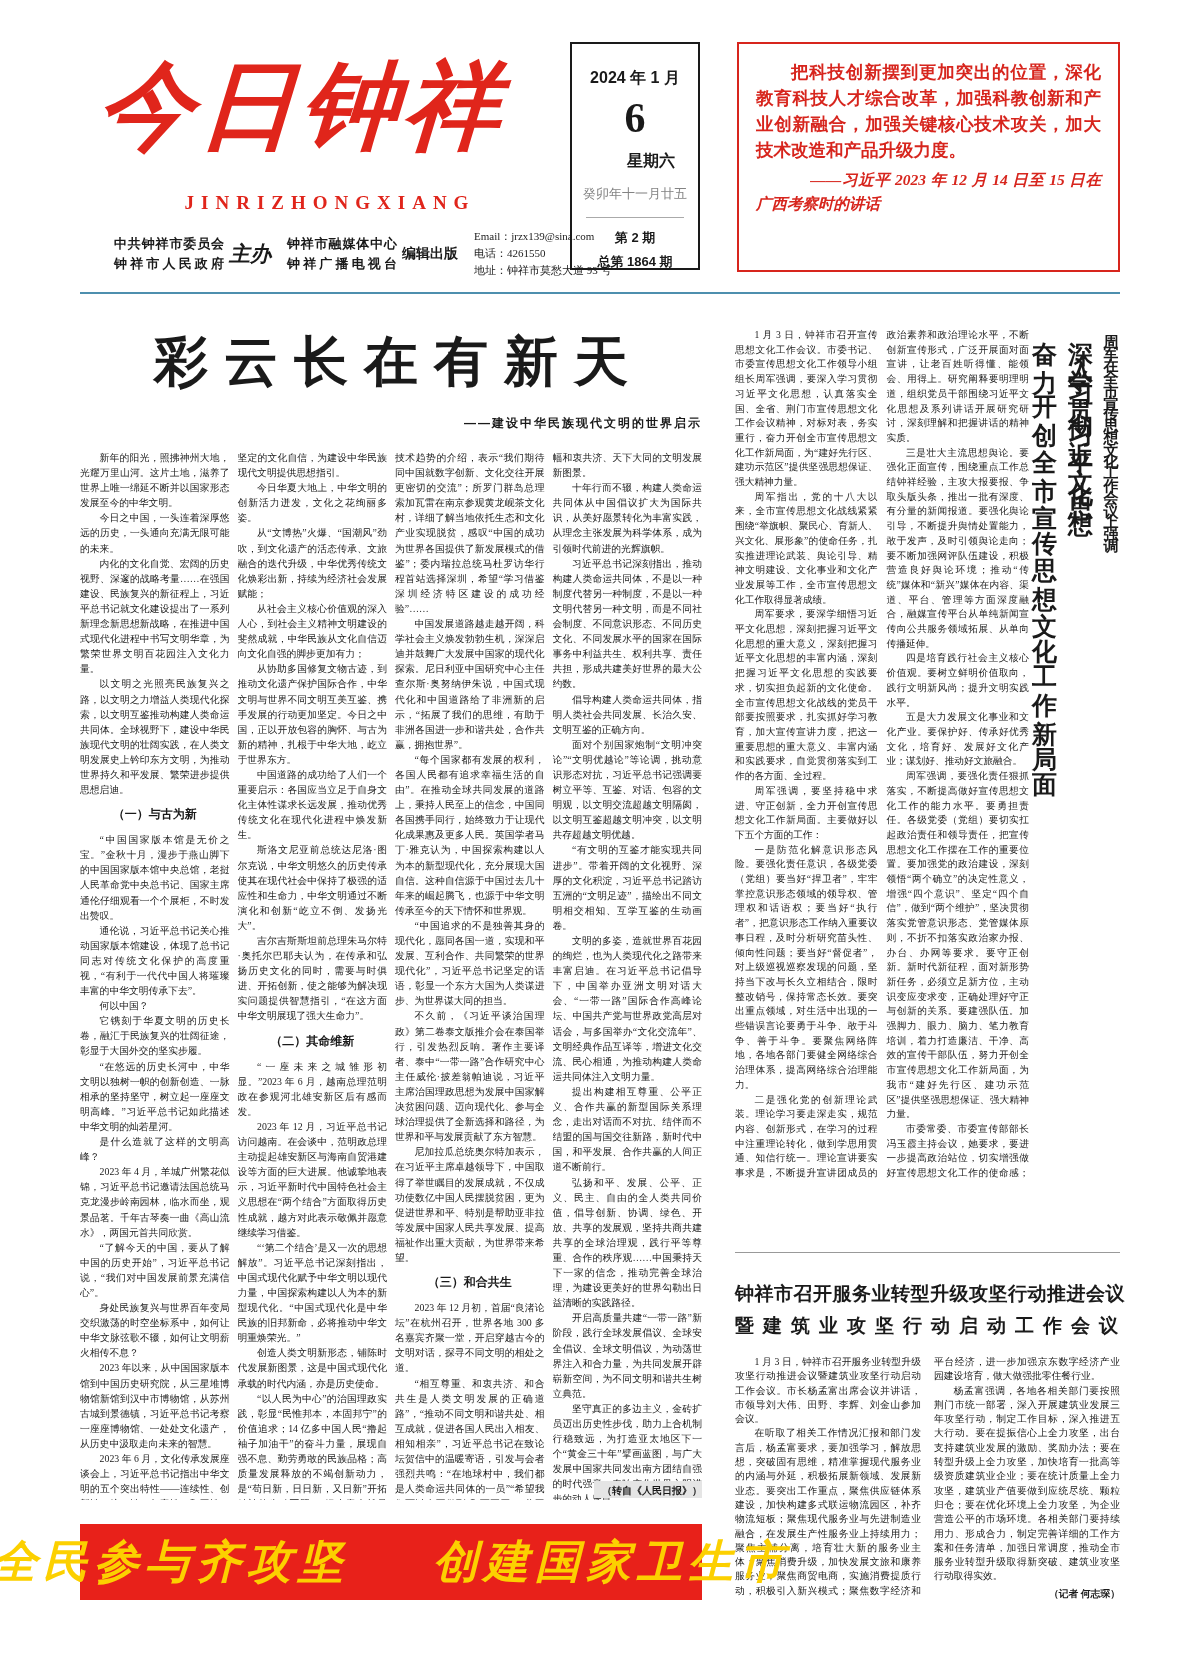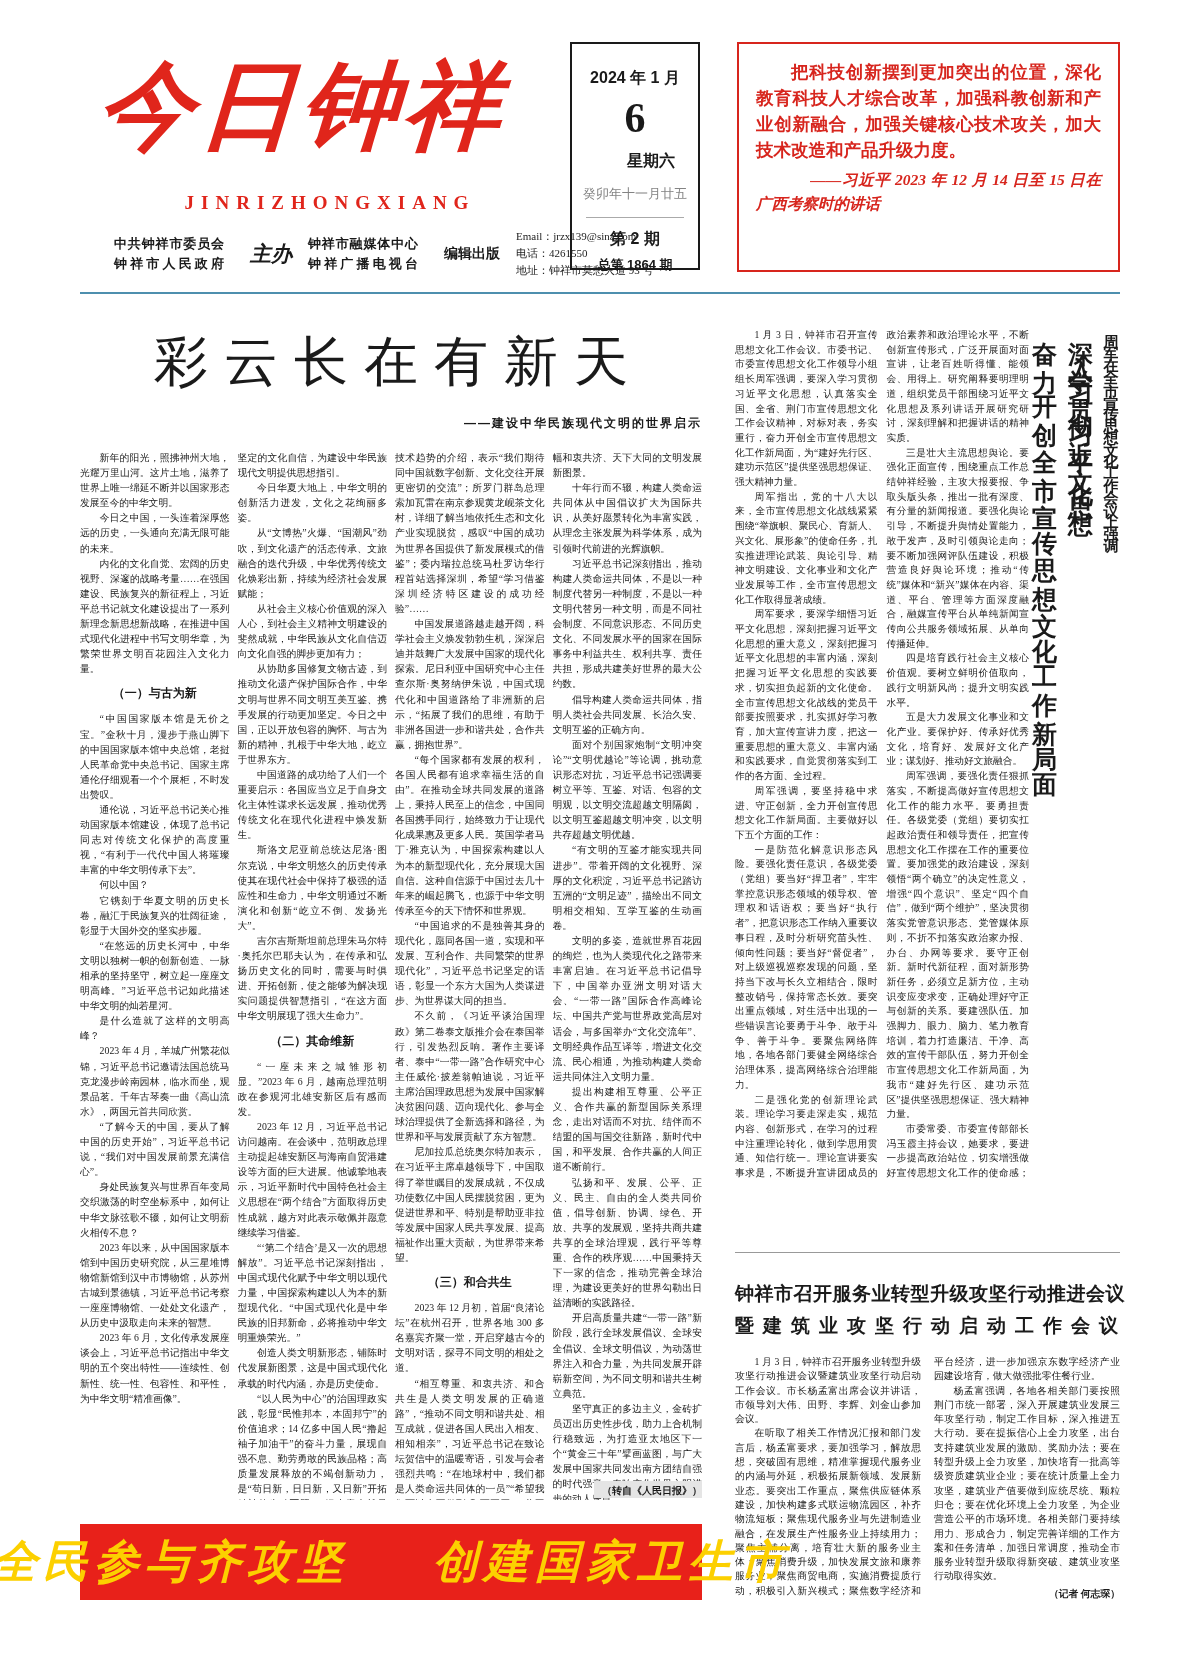--- a/index.html
+++ b/index.html
@@ -12,41 +12,41 @@
   .mh-title { position:absolute; left:18px; top:2px; width:470px; font-family:"DejaVu Serif","Liberation Serif",serif;
               font-style:italic; font-weight:700; font-size:96px; line-height:1.3; color:#e0251b; letter-spacing:6px;
               transform:skewX(-3deg); white-space:nowrap; }
   .mh-pinyin { position:absolute; left:30px; top:150px; width:440px; text-align:center; color:#e0251b;
                font-weight:700; font-size:19px; letter-spacing:7px; font-family:"Liberation Serif",serif; }
   .pub-row { position:absolute; left:34px; top:186px; width:560px; display:flex; gap:16px; align-items:center; }
   .org-lines { width:110px; font-family:"Liberation Sans","DejaVu Sans",sans-serif; font-weight:700; font-size:13px;
                line-height:1.5; text-align:justify; text-align-last:justify; }
   .pub-label-big { font-size:21px; font-weight:700; font-style:italic; white-space:nowrap; }
   .pub-label { font-size:14px; font-weight:700; font-family:"Liberation Sans",sans-serif; white-space:nowrap; }
-  .pub-group { display:flex; gap:26px; align-items:center; }
+  .pub-group { display:flex; gap:5px; align-items:center; }
   .contact { font-size:11px; line-height:1.55; color:#222; white-space:nowrap; }
 
   .date-box { position:absolute; left:490px; top:0; width:130px; height:228px; border:2px solid #1a1a1a; text-align:center; }
   .db-ym { margin-top:24px; font-family:"Liberation Sans",sans-serif; font-weight:700; font-size:16px; }
   .db-day { margin-top:8px; font-size:42px; font-weight:700; font-family:"Liberation Serif",serif; line-height:1; }
   .db-week { margin-top:12px; font-family:"Liberation Sans",sans-serif; font-weight:700; font-size:16px;padding-left:32px; }
   .db-lunar { margin-top:13px; font-size:13px; color:#838383; }
   .db-sep { margin:14px 14px 0 14px; border-top:1px solid #aaa; }
-  .db-issue { margin-top:11px; font-family:"Liberation Sans",sans-serif; font-weight:700; font-size:16px; }
+  .db-issue { margin-top:11px; font-family:"Liberation Sans",sans-serif; font-weight:700; font-size:13px; }
   .db-total { margin-top:6px; font-family:"Liberation Sans",sans-serif; font-weight:700; font-size:13px; }
 
   .quote-box { position:absolute; left:657px; top:0; width:383px; height:230px; border:2px solid #d7251d; padding:15px 17px 0 17px; }
   .q-text { color:#d7251d; font-weight:700; font-size:17.5px; line-height:26px; text-indent:2em; text-align:justify; }
   .q-attr { color:#d7251d; font-weight:700; font-style:italic; font-size:15.5px; line-height:24px; text-indent:3.5em; margin-top:5px; text-align:justify; }
 
   .header-rule { position:absolute; left:80px; top:292px; width:1040px; height:2px; background:#4e8fae; }
 
   
   .main-left { position:absolute; left:80px; top:320px; width:622px; }
-  .main-h1 { text-align:center; font-family:"Liberation Sans","DejaVu Sans",sans-serif; font-weight:400; font-size:54px;
+  .main-h1 { text-align:center; font-family:"Liberation Sans","DejaVu Sans",sans-serif; font-weight:700; font-size:54px;
              letter-spacing:16px; padding-left:16px; margin-top:6px; white-space:nowrap; }
   .main-h2 { text-align:right; font-family:"Liberation Sans",sans-serif; font-weight:700; font-size:12px;
              letter-spacing:2px; margin-top:16px; }
   .cols { display:flex; gap:8px; margin-top:18px; height:1050px; overflow:hidden; }
   .ncol { flex:1 1 0; position:relative; overflow:hidden; }
   .ncol p { font-size:9.8px; line-height:15.1px; text-align:justify; text-indent:2em; }
   .ncol p.cont { text-indent:0; }
   .ncol h4.sec-head { text-align:center; font-family:"Liberation Sans",sans-serif; font-weight:700; font-size:12px; margin:9px 0; }
   .ncol p.col-sig { position:absolute; right:0; bottom:2px; background:#e5e5e5; padding:2px 0 0 8px; font-weight:700; font-size:10px; text-indent:0; }
 
@@ -123,20 +123,21 @@
   <div class="header-rule"></div>
 
   <section class="main-left">
     <h1 class="main-h1">彩云长在有新天</h1>
     <h2 class="main-h2">——建设中华民族现代文明的世界启示</h2>
     <div class="cols">
       <div class="ncol">
           <p>新年的阳光，照拂神州大地，光耀万里山河。这片土地，滋养了世界上唯一绵延不断并以国家形态发展至今的中华文明。</p>
           <p>今日之中国，一头连着深厚悠远的历史，一头通向充满无限可能的未来。</p>
           <p>内化的文化自觉、宏阔的历史视野、深邃的战略考量……在强国建设、民族复兴的新征程上，习近平总书记就文化建设提出了一系列新理念新思想新战略，在推进中国式现代化进程中书写文明华章，为繁荣世界文明百花园注入文化力量。</p>
+          <p>以文明之光照亮民族复兴之路，以文明之力增益人类现代化探索，以文明互鉴推动构建人类命运共同体。全球视野下，建设中华民族现代文明的壮阔实践，在人类文明发展史上钤印东方文明，为推动世界持久和平发展、繁荣进步提供思想启迪。</p>
           <h4 class="sec-head">（一）与古为新</h4>
           <p>“中国国家版本馆是无价之宝。”金秋十月，漫步于燕山脚下的中国国家版本馆中央总馆，老挝人民革命党中央总书记、国家主席通伦仔细观看一个个展柜，不时发出赞叹。</p>
           <p>通伦说，习近平总书记关心推动国家版本馆建设，体现了总书记同志对传统文化保护的高度重视，“有利于一代代中国人将璀璨丰富的中华文明传承下去”。</p>
           <p>何以中国？</p>
           <p>它镌刻于华夏文明的历史长卷，融汇于民族复兴的壮阔征途，彰显于大国外交的坚实步履。</p>
           <p>“在悠远的历史长河中，中华文明以独树一帜的创新创造、一脉相承的坚持坚守，树立起一座座文明高峰。”习近平总书记如此描述中华文明的灿若星河。</p>
           <p>是什么造就了这样的文明高峰？</p>
           <p>2023 年 4 月，羊城广州繁花似锦，习近平总书记邀请法国总统马克龙漫步岭南园林，临水而坐，观景品茗。千年古琴奏一曲《高山流水》，两国元首共同欣赏。</p>
           <p>“了解今天的中国，要从了解中国的历史开始”，习近平总书记说，“我们对中国发展前景充满信心”。</p>
           <p>身处民族复兴与世界百年变局交织激荡的时空坐标系中，如何让中华文脉弦歌不辍，如何让文明薪火相传不息？</p>

